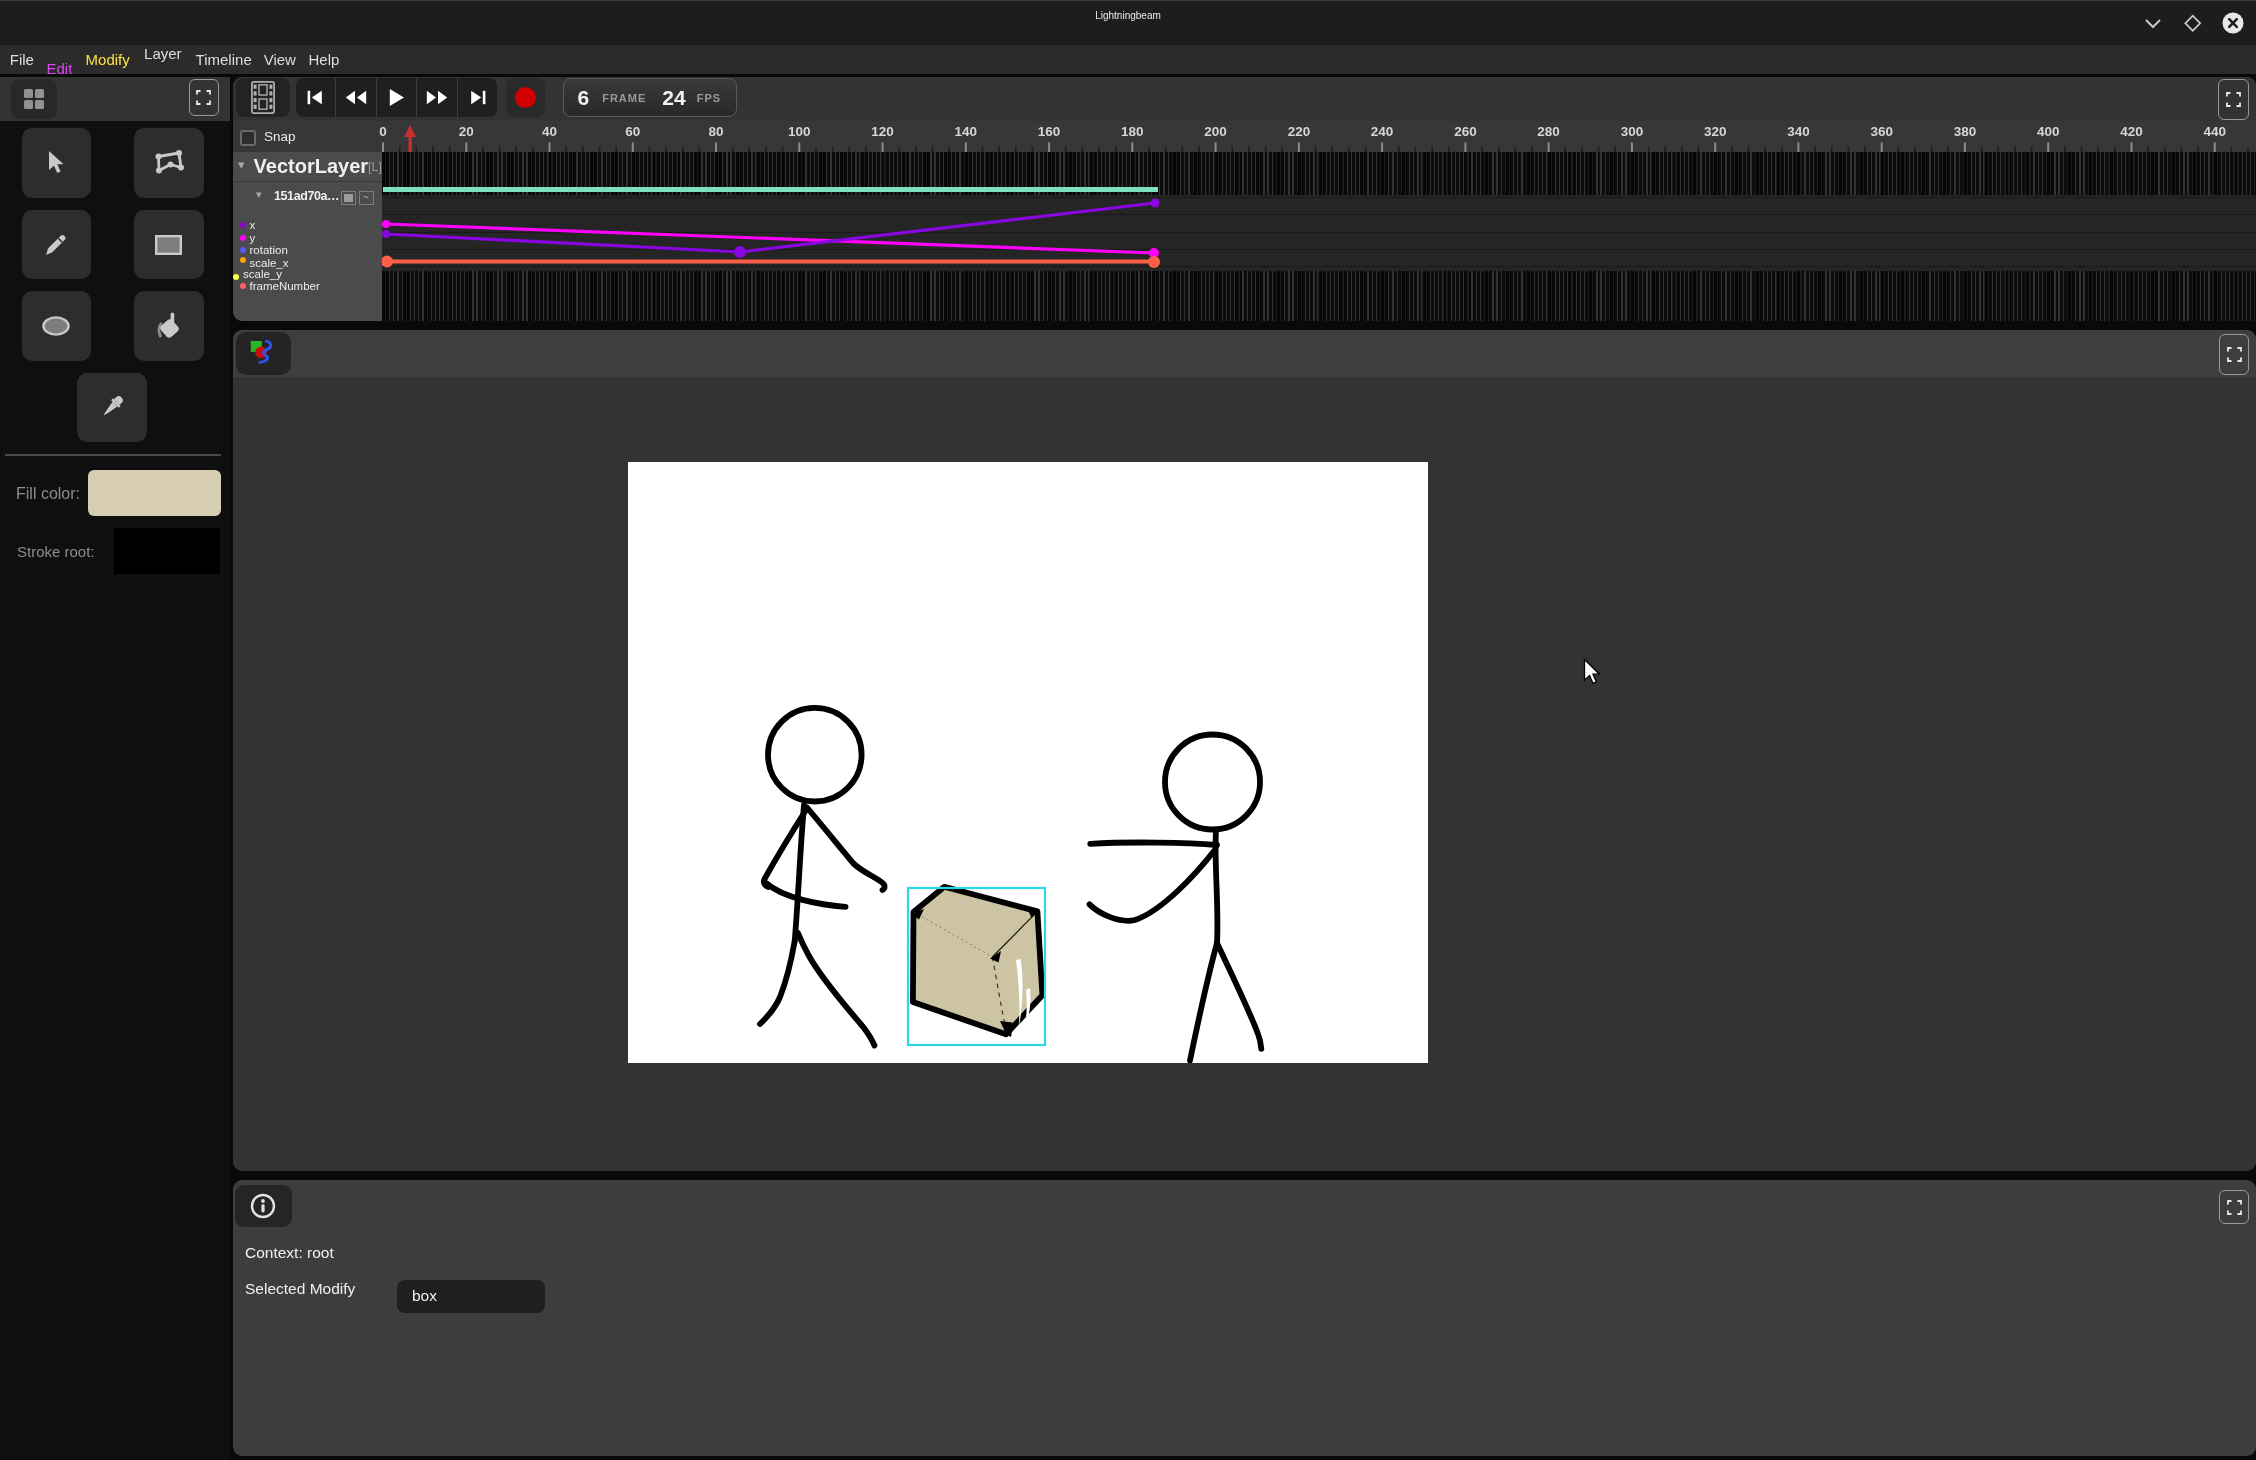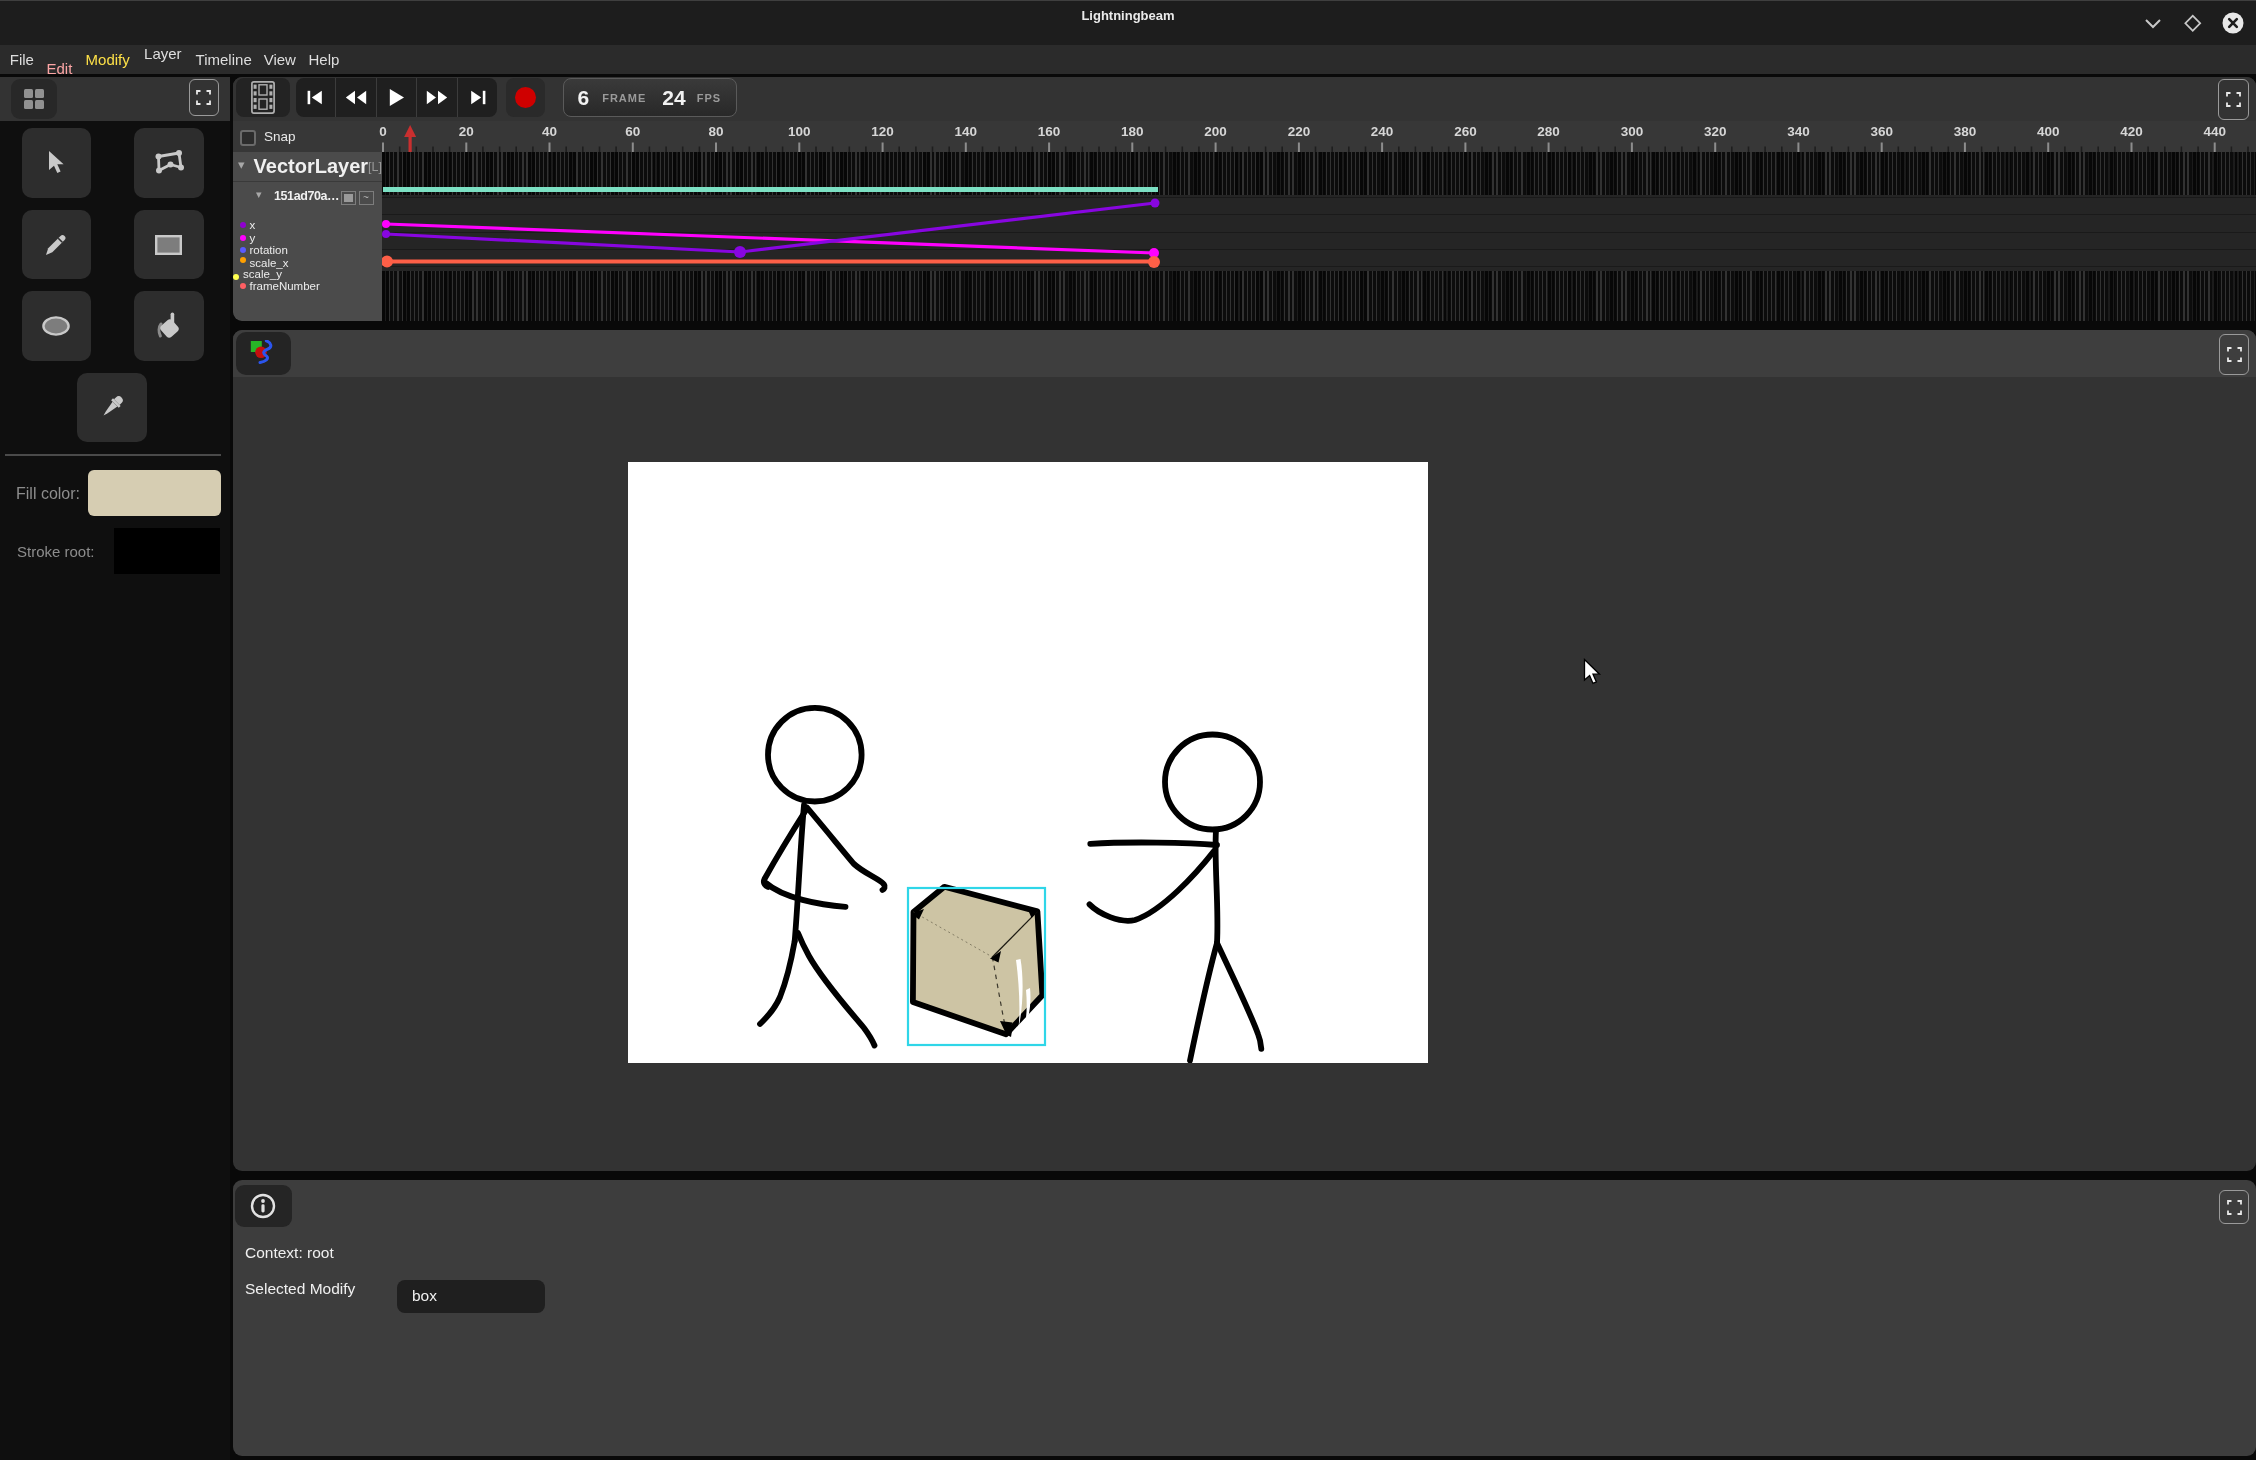--- a/index.html
+++ b/index.html
@@ -1,28 +1,28 @@
 <!DOCTYPE html>
 <html><head><meta charset="utf-8"><style>
 html,body{margin:0;padding:0}
 body{width:2256px;height:1460px;background:#090909;font-family:"Liberation Sans",sans-serif;position:relative;overflow:hidden}
 .abs{position:absolute}
 .panel{position:absolute;background:#333333;border-radius:9px}
 </style></head><body>
 <div class="abs" style="left:0;top:0;width:2256px;height:45px;background:#1d1d1d;border-top:1px solid #3f3f3f;box-sizing:border-box"></div>
-<div class="abs" style="left:0;top:0;width:2256px;height:30px;display:flex;align-items:center;justify-content:center;font-size:13px;font-weight:bold;color:#eaeaea">Lightningbeam</div>
+<div class="abs" style="left:0;top:0;width:2256px;height:30px;display:flex;align-items:center;justify-content:center;font-size:10px;font-weight:normal;color:#eaeaea">Lightningbeam</div>
 <svg class="abs" style="left:2138px;top:8px" width="110" height="30" viewBox="0 0 110 30">
 <path d="M8,12 L15,19 L22,12" fill="none" stroke="#c8c8c8" stroke-width="2"></path>
 <rect x="49.5" y="10" width="10.5" height="10.5" fill="none" stroke="#c8c8c8" stroke-width="1.7" transform="rotate(45 54.75 15.25)"></rect>
 <circle cx="95" cy="15" r="10.5" fill="#e8e8e8"></circle>
 <path d="M91.2,11.2 L98.8,18.8 M98.8,11.2 L91.2,18.8" stroke="#1d1d1d" stroke-width="2.6" stroke-linecap="round"></path>
 </svg>
 <div class="abs" style="left:0;top:45px;width:2256px;height:29px;background:#2b2b2b"></div>
 <div class="abs" style="left:9.8px;top:45px;height:29px;display:flex;align-items:center;font-size:15px;color:#dedede">File</div>
-<div class="abs" style="left:46.5px;top:45px;height:47px;display:flex;align-items:center;font-size:15px;color:#fca5a5">Edit</div>
+<div class="abs" style="left:46.5px;top:45px;height:47px;display:flex;align-items:center;font-size:15px;color:#d946ef">Edit</div>
 <div class="abs" style="left:85.6px;top:45px;height:29px;display:flex;align-items:center;font-size:15px;color:#fde047">Modify</div>
 <div class="abs" style="left:144.1px;top:39px;height:29px;display:flex;align-items:center;font-size:15px;color:#dedede">Layer</div>
 <div class="abs" style="left:195.6px;top:45px;height:29px;display:flex;align-items:center;font-size:15px;color:#dedede">Timeline</div>
 <div class="abs" style="left:263.7px;top:45px;height:29px;display:flex;align-items:center;font-size:15px;color:#dedede">View</div>
 <div class="abs" style="left:308.5px;top:45px;height:29px;display:flex;align-items:center;font-size:15px;color:#dedede">Help</div>
 <div class="abs" style="left:0;top:77px;width:230px;height:1383px;background:#0f0f0f"></div>
 <div class="abs" style="left:0;top:77px;width:230px;height:44px;background:#333333"></div>
 <div class="abs" style="left:11px;top:79px;width:46px;height:40px;background:#282828;border-radius:9px;display:flex;align-items:center;justify-content:center">
     <svg width="22" height="22" viewBox="0 0 22 22">
       <g fill="#919191">

